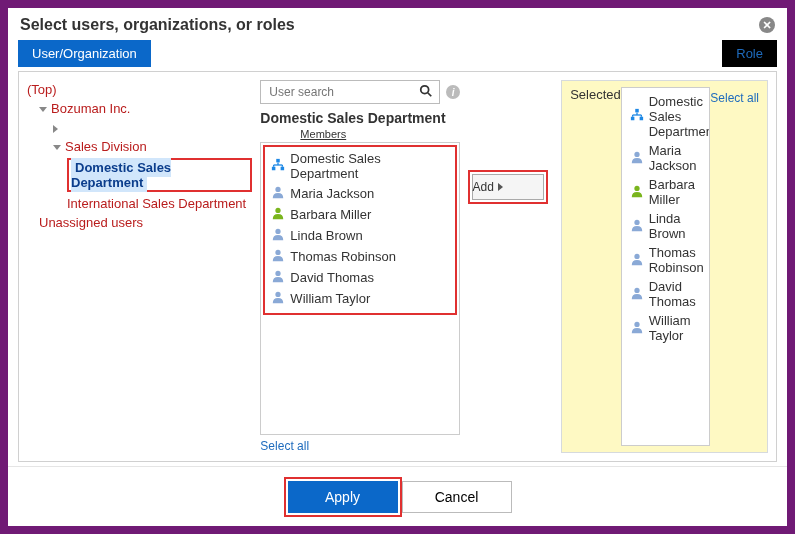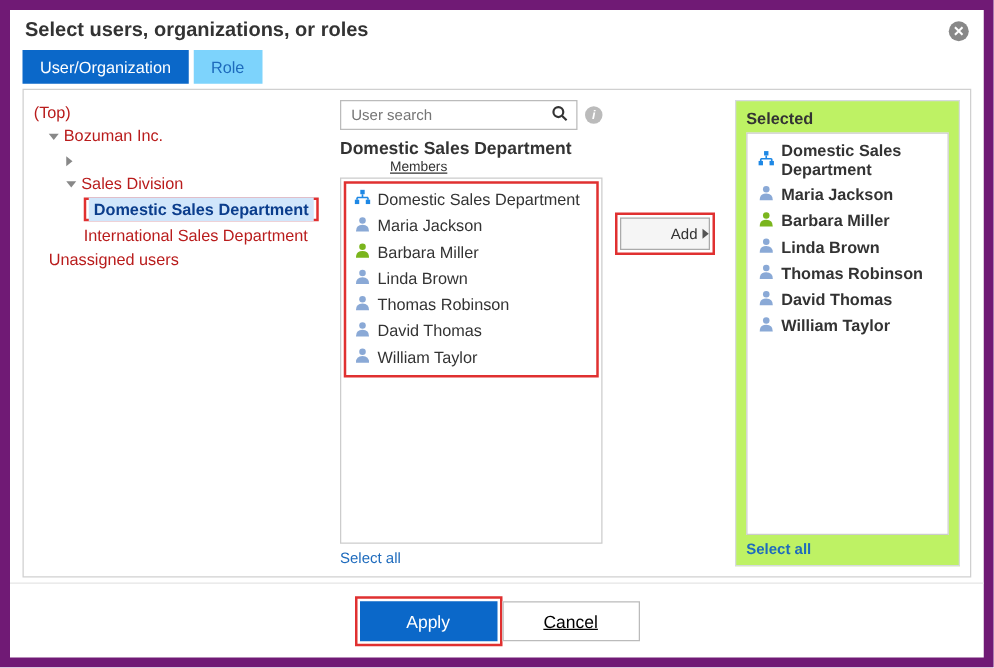--- a/index.html
+++ b/index.html
@@ -38,24 +38,25 @@
     align-items: center;
     justify-content: center;
     font-size: 11px;
     cursor: pointer;
     font-weight: bold;
   }
   .tabs {
     display: flex;
     padding: 2px 10px 0 10px;
     gap: 4px;
+    justify-content: space-between;
   }
   .tab {
     padding: 6px 14px;
-    background: #7dd3fc;
+    background: #000000;
     color: #1e6bbd;
     cursor: pointer;
     font-size: 13px;
   }
   .tab.active {
     background: #0b68c9;
     color: #fff;
   }
   .body {
     flex: 1;
@@ -179,41 +180,40 @@
     gap: 10px;
     padding-top: 90px;
   }
   .tbtn {
     width: 72px;
     height: 26px;
     border: 1px solid #aaa;
     background: #f5f5f5;
     display: flex;
     align-items: center;
-    justify-content: flex-end;
+    justify-content: flex-start;
     gap: 4px;
     cursor: pointer;
     font-size: 12px;
   }
   .tbtn .tri-r {
     width:0;height:0;border-top:4px solid transparent;border-bottom:4px solid transparent;border-left:5px solid #555;
   }
   .tbtn .tri-l {
     width:0;height:0;border-top:4px solid transparent;border-bottom:4px solid transparent;border-right:5px solid #555;
   }
   
   .selected-panel {
     flex: 1;
-    background: #bef264;
+    background: #fef9c3;
     border: 1px solid #d6dadd;
     padding: 6px 8px;
     display: flex;
-    flex-direction: column;
+    flex-direction: row;
     margin-left: 6px;
-    font-weight: bold;
   }
   .selected-title { font-size: 13px; margin-bottom: 4px; }
   .selected-box {
     background: #fff;
     border: 1px solid #ccc;
     flex: 1;
     padding: 4px;
     overflow: auto;
   }
   
@@ -235,21 +235,20 @@
     cursor: pointer;
     font-size: 14px;
   }
   .btn-cancel {
     width: 110px;
     height: 32px;
     background: #fff;
     border: 1px solid #bbb;
     cursor: pointer;
     font-size: 14px;
-    text-decoration: underline;
   }
   .hl-red-wrap { border: 2px solid #e03030; padding: 2px; display: inline-block; }
 </style>
 </head>
 <body>
 
 <div class="dialog">
 
   <div class="header">
     <div class="title">Select users, organizations, or roles</div>

